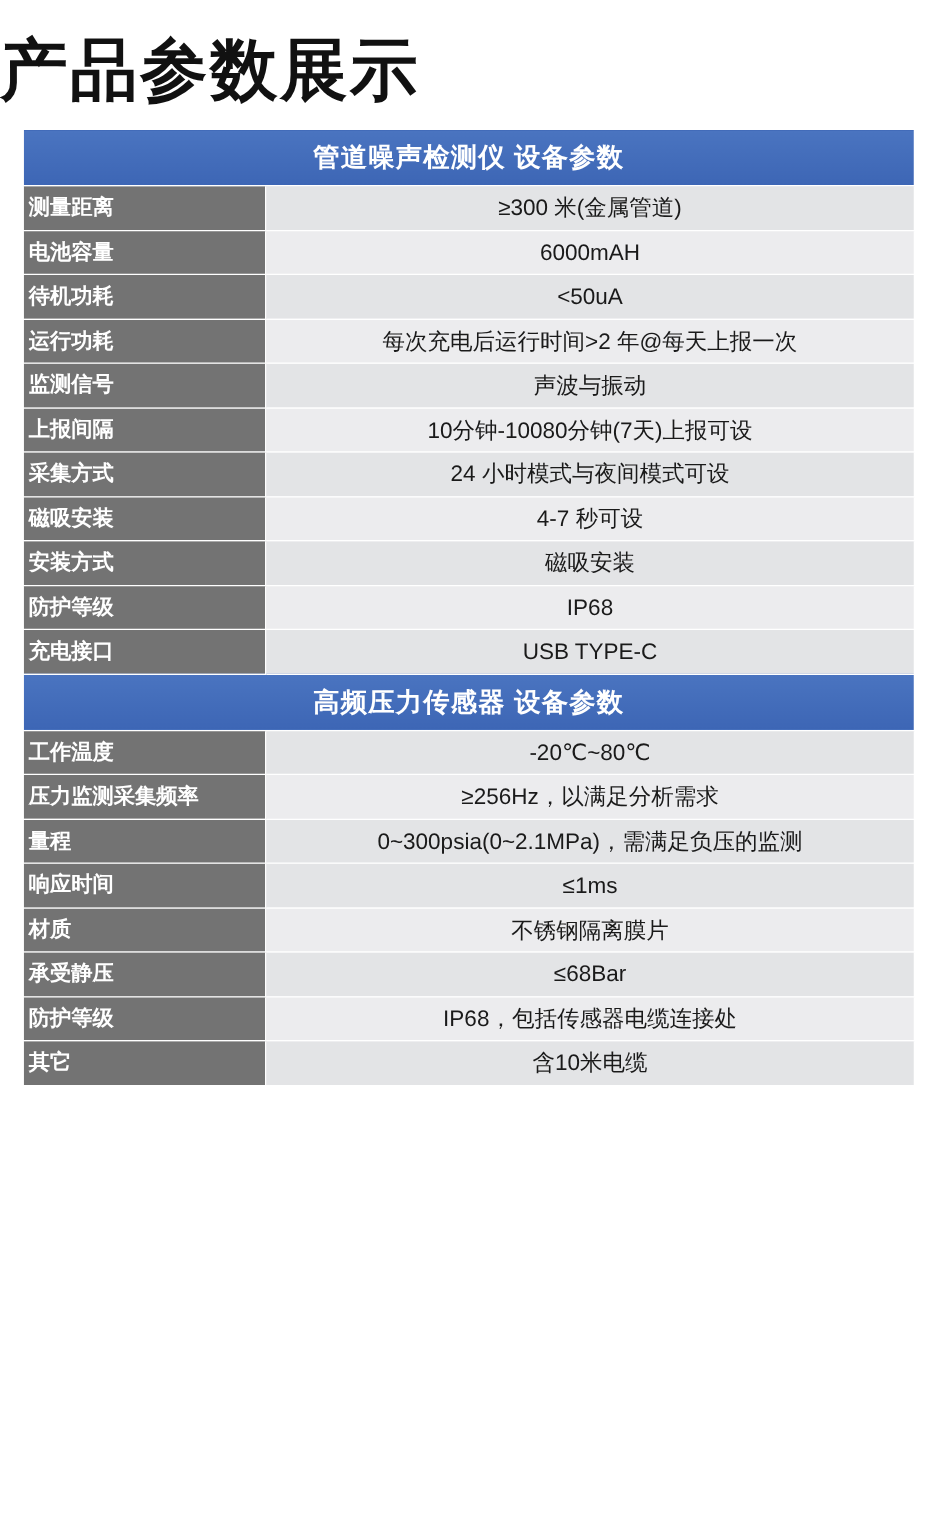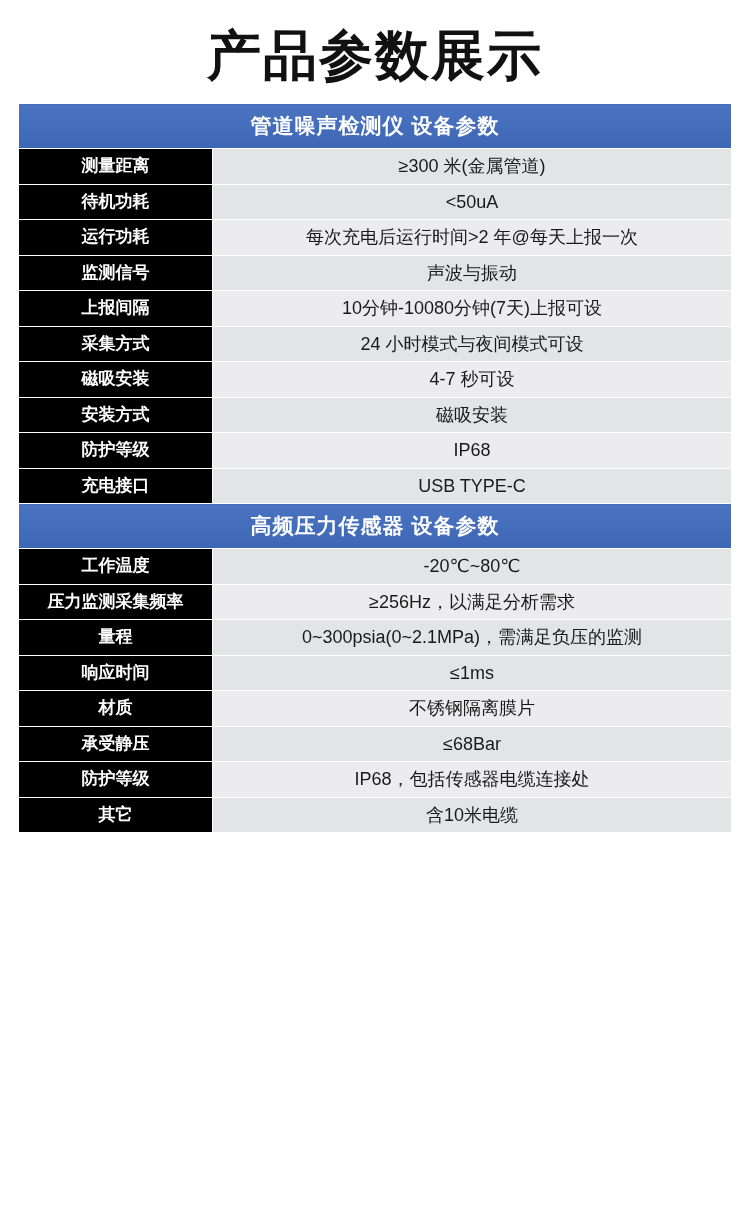--- a/index.html
+++ b/index.html
@@ -11,21 +11,20 @@
     font-family: "Liberation Sans", "DejaVu Sans", sans-serif;
   }
   .page {
     width: 750px;
     min-height: 1232px;
     background: #ffffff;
     position: relative;
     overflow: hidden;
   }
   .page-title {
-    text-align: center;
     font-size: 54px;
     font-weight: bold;
     color: #111111;
     letter-spacing: 2px;
     padding: 26px 0 18px 0;
     line-height: 1.1;
     font-family: "DejaVu Sans", "Liberation Sans", sans-serif;
   }
   .spec-table {
     width: 714px;
@@ -39,25 +38,25 @@
     color: #ffffff;
     font-size: 21px;
     font-weight: bold;
     text-align: center;
     letter-spacing: 1px;
     border: 1px solid #ffffff;
     padding: 8px 0;
   }
   .k {
     width: 194px;
-    background: #000000;
+    background: #737373;
     color: #ffffff;
     font-size: 17px;
     font-weight: bold;
-    text-align: center;
+    text-align: left;
     border: 1px solid #ffffff;
     padding: 6px 4px;
     line-height: 1.2;
   }
   .v {
     background: #e3e4e6;
     color: #1a1a1a;
     font-size: 18px;
     text-align: center;
     border: 1px solid #ffffff;
@@ -78,20 +77,24 @@
       </colgroup>
     <tbody>
 
       <tr class="section-head">
         <td colspan="2">管道噪声检测仪  设备参数</td>
       </tr>
 
       <tr>
         <td class="k">测量距离</td>
         <td class="v">≥300 米(金属管道)</td>
+      </tr>
+      <tr>
+        <td class="k">电池容量</td>
+        <td class="v alt">6000mAH</td>
       </tr>
       <tr>
         <td class="k">待机功耗</td>
         <td class="v">&lt;50uA</td>
       </tr>
       <tr>
         <td class="k">运行功耗</td>
         <td class="v alt">每次充电后运行时间&gt;2 年@每天上报一次</td>
       </tr>
       <tr>

